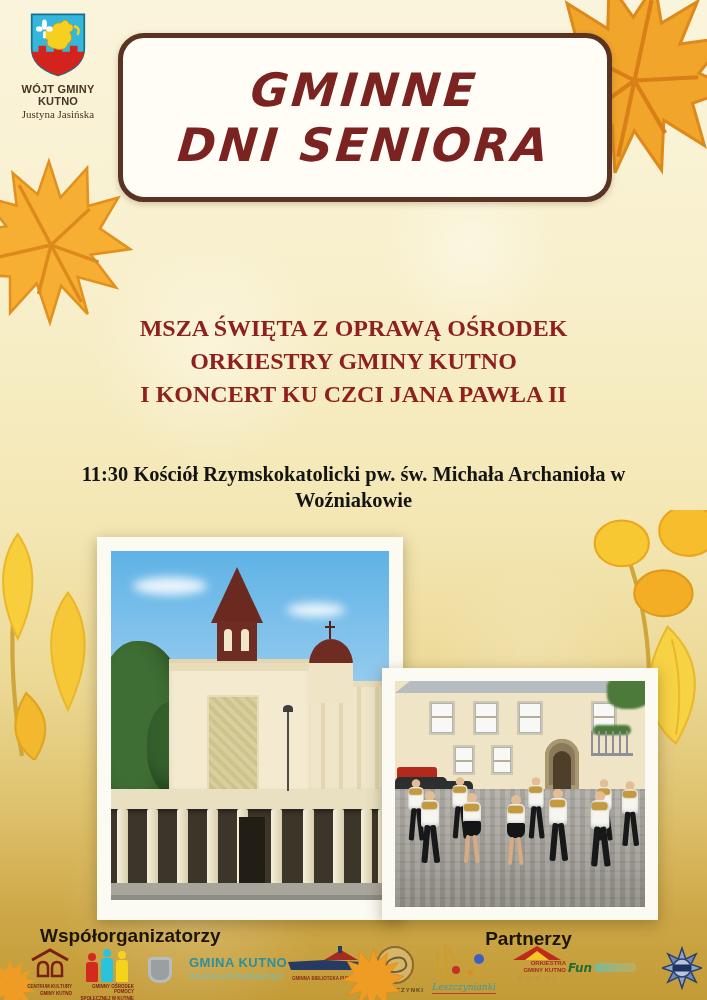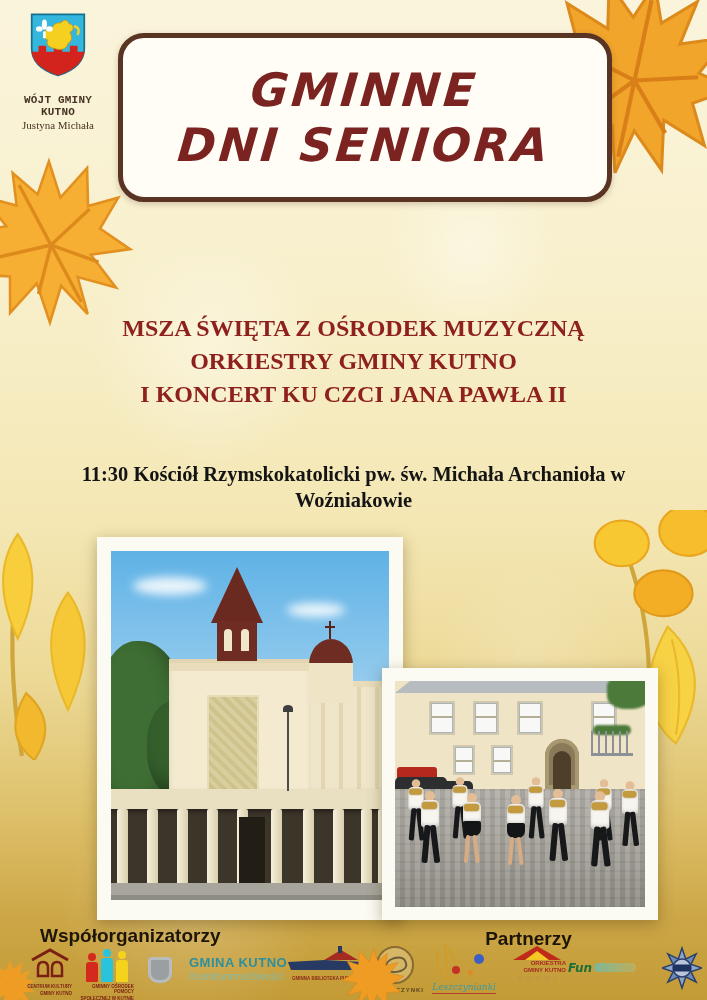--- a/index.html
+++ b/index.html
@@ -7,21 +7,21 @@
     position:relative;width:707px;height:1000px;margin:0 auto;overflow:hidden;
     font-family:"Liberation Sans",sans-serif;
     background:linear-gradient(180deg,#faf4dc 0%,#f8f0cc 28%,#f4e7b4 52%,#ecd996 68%,#ddbf68 82%,#cca646 92%,#c39b36 100%);
   }
   .bokeh{position:absolute;border-radius:50%;background:radial-gradient(circle,rgba(255,255,255,.38),rgba(255,255,255,0) 70%);pointer-events:none;}
   .leaf{position:absolute;pointer-events:none;}
 
   
   .issuer{position:absolute;left:4px;top:12px;width:108px;text-align:center;}
   .issuer svg{display:block;margin:0 auto;}
-  .issuer-title{font-family:Liberation Mono, monospace;font-size:11px;font-weight:bold;color:#473424;letter-spacing:.2px;margin-top:16px;}
+  .issuer-title{font-family:Liberation Sans, sans-serif;font-size:11px;font-weight:bold;color:#473424;letter-spacing:.2px;margin-top:5px;}
   .issuer-name{font-family:"Liberation Serif",serif;font-size:11px;color:#473424;margin-top:1px;}
 
   
   .title-box{
     position:absolute;left:118px;top:33px;width:484px;height:159px;
     background:#fffdf6;border:5px solid #5a3423;border-radius:26px;
     display:flex;flex-direction:column;align-items:center;justify-content:center;
     box-shadow:0 2px 6px rgba(90,52,35,.25);
   }
   .title-line{
@@ -206,30 +206,30 @@
       <path d="M36 12 q7 -7 10 1 q7 1 4 8 l-3 2 q5 9 -2 13 q-3 9 -13 7 l-7 -2 q-7 -3 -4 -9 q-8 -3 -4 -9 q3 -6 9 -4 q2 -8 10 -7 z" fill="#f6d021" stroke="#c79a10" stroke-width="1"></path>
       <path d="M52 16 q8 2 4 10" fill="none" stroke="#f6d021" stroke-width="3"></path>
       <g fill="#ffffff">
         <ellipse cx="17" cy="14" rx="3" ry="6"></ellipse>
         <ellipse cx="11" cy="19" rx="4" ry="3"></ellipse>
         <ellipse cx="23" cy="19" rx="4" ry="3"></ellipse>
         <rect x="15.5" y="22" width="3" height="8"></rect>
       </g>
     </svg>
     <div class="issuer-title">WÓJT GMINY KUTNO</div>
-    <div class="issuer-name">Justyna Michała</div>
+    <div class="issuer-name">Justyna Jasińska</div>
   </div>
 
   <div class="title-box">
     <div class="title-line">GMINNE</div>
     <div class="title-line">DNI SENIORA</div>
   </div>
 
   <div class="event-lines">
-    <div>MSZA ŚWIĘTA Z OŚRODEK MUZYCZNĄ</div>
+    <div>MSZA ŚWIĘTA Z OPRAWĄ OŚRODEK</div>
     <div>ORKIESTRY GMINY KUTNO</div>
     <div>I KONCERT KU CZCI JANA PAWŁA II</div>
   </div>
   <div class="location-line">11:30 Kościół Rzymskokatolicki pw. św. Michała Archanioła w Woźniakowie</div>
 
   <div class="photo photo-church">
     <div class="scene">
       <div class="cloud" style="left:22px;top:26px;width:74px;height:18px;"></div>
       <div class="cloud" style="left:176px;top:52px;width:58px;height:14px;"></div>
       <div class="tree" style="left:-16px;top:90px;width:96px;height:178px;"></div>

